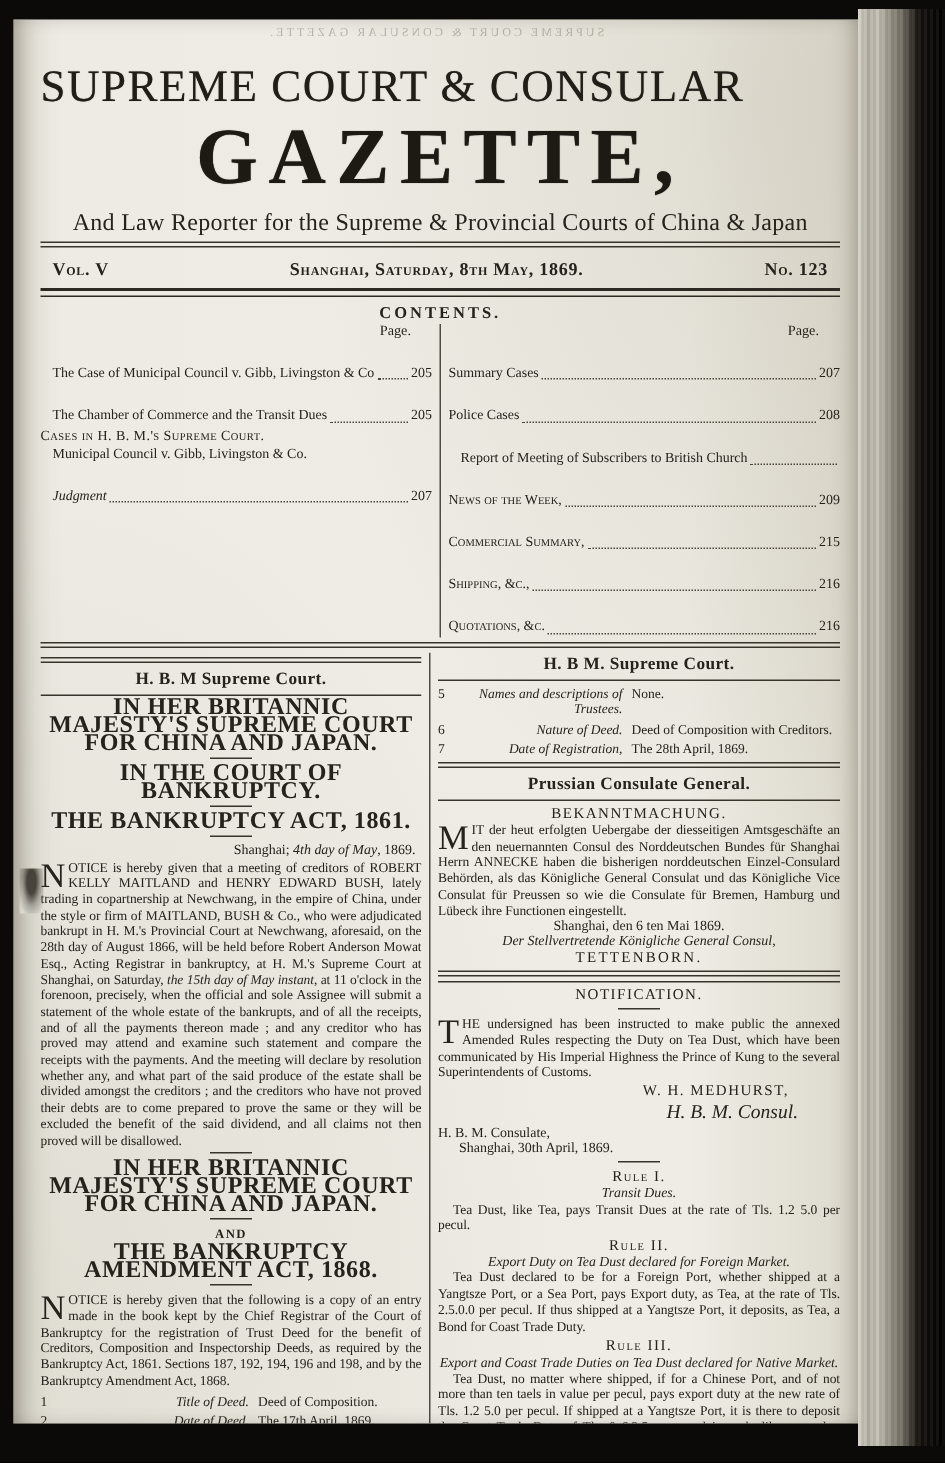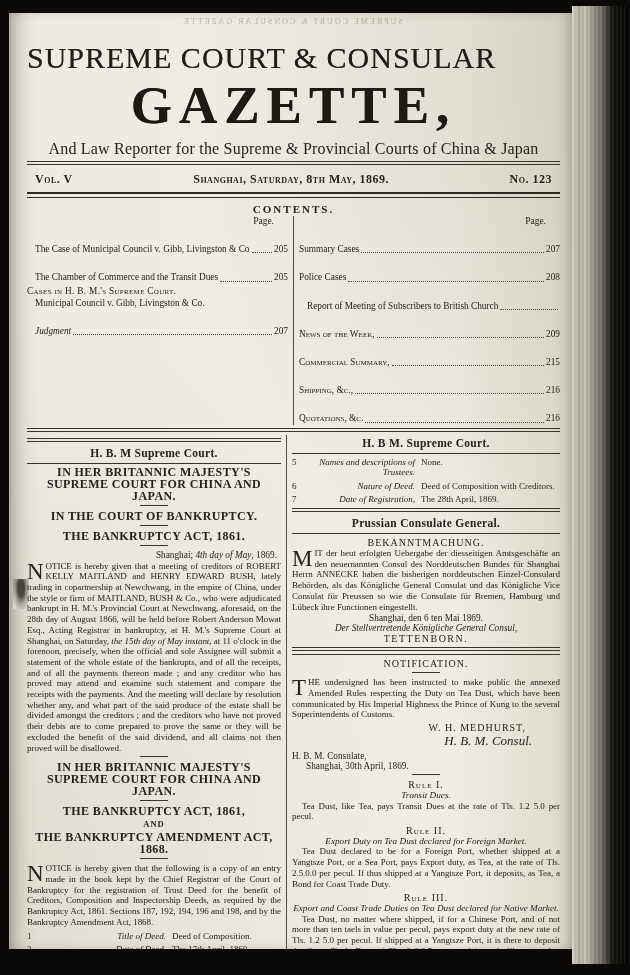--- a/index.html
+++ b/index.html
@@ -57,21 +57,21 @@
   .toc-plain { padding-left:8px; margin-top:1px; }
   .it { font-style:italic; }
 
   
   .cols { display:flex; height:596px; overflow:hidden; margin-top:2px; }
   .col { overflow:hidden; }
   .col-l { width:254px; }
   .col-r { flex:1; }
   .notif-head { text-align:center; font-size:12px; font-weight:bold; letter-spacing:5px; padding:2px 0 1px; }
   .col-head { text-align:center; font-weight:bold; font-size:11.5px; padding:2px 0; letter-spacing:.3px; }
-  .h-caps { font-size:12px; font-weight:bold; text-align:center; letter-spacing:.4px; line-height:12px; margin:2px 0; }
+  .h-caps { font-size:16px; font-weight:bold; text-align:center; letter-spacing:.4px; line-height:12px; margin:2px 0; }
   .h-sm { font-size:8.5px; font-weight:bold; text-align:center; letter-spacing:1px; }
   .bt { font-size:9px; line-height:10.7px; text-align:justify; letter-spacing:-.05px; }
   .bt.indent { text-indent:10px; }
   .dropcap { float:left; font-size:23px; line-height:19px; padding:1px 2px 0 0; }
   .date-r { text-align:right; font-size:9.3px; padding-right:4px; margin:2px 0 1px; }
   .date-c { text-align:center; font-size:9.3px; margin-top:1px; }
   .sig-c-it { text-align:center; font-style:italic; font-size:9.3px; }
   .sig-c-sc { text-align:center; font-variant:small-caps; font-size:10px; letter-spacing:1.5px; }
   .sig-r { text-align:right; padding-right:34px; font-size:10px; letter-spacing:1px; margin-top:2px; }
   .sig-r-it { text-align:right; padding-right:28px; font-style:italic; font-size:13px; }
@@ -183,21 +183,20 @@
           <div class="dash"></div>
           <div class="h-caps">THE BANKRUPTCY ACT, 1861.</div>
           <div class="dash"></div>
           <div class="date-r"><span>Shanghai; </span><span class="it">4th day of May</span><span>, 1869.</span></div>
           <div class="bt">
             <span class="dropcap">N</span><span>OTICE is hereby given that a meeting of creditors of ROBERT KELLY MAITLAND and HENRY EDWARD BUSH, lately trading in copartnership at Newchwang, in the empire of China, under the style or firm of MAITLAND, BUSH &amp; Co., who were adjudicated bankrupt in H. M.'s Provincial Court at Newchwang, aforesaid, on the 28th day of August 1866, will be held before Robert Anderson Mowat Esq., Acting Registrar in bankruptcy, at H. M.'s Supreme Court at Shanghai, on Saturday, </span><span class="it">the 15th day of May instant</span><span>, at 11 o'clock in the forenoon, precisely, when the official and sole Assignee will submit a statement of the whole estate of the bankrupts, and of all the receipts, and of all the payments thereon made ; and any creditor who has proved may attend and examine such statement and compare the receipts with the payments.  And the meeting will declare by resolution whether any, and what part of the said produce of the estate shall be divided amongst the creditors ; and the creditors who have not proved their debts are to come prepared to prove the same or they will be excluded the benefit of the said dividend, and all claims not then proved will be disallowed.</span>
           </div>
           <div class="dash"></div>
           <div class="h-caps">IN HER BRITANNIC MAJESTY'S SUPREME COURT FOR CHINA AND JAPAN.</div>
           <div class="dash"></div>
-          <div class="h-caps">THE BANKRUPTCY ACT, 1861,</div>
           <div class="h-sm">AND</div>
           <div class="h-caps">THE BANKRUPTCY AMENDMENT ACT, 1868.</div>
           <div class="dash"></div>
           <div class="bt">
             <span class="dropcap">N</span><span>OTICE is hereby given that the following is a copy of an entry made in the book kept by the Chief Registrar of the Court of Bankruptcy for the registration of Trust Deed for the benefit of Creditors, Composition and Inspectorship Deeds, as required by the Bankruptcy Act, 1861. Sections 187, 192, 194, 196 and 198, and by the Bankruptcy Amendment Act, 1868.</span>
           </div>
           <div class="drow">
             <span class="dnum">1</span>
             <span class="dlabel">Title of Deed.</span>
             <span class="dval">Deed of Composition.</span>

